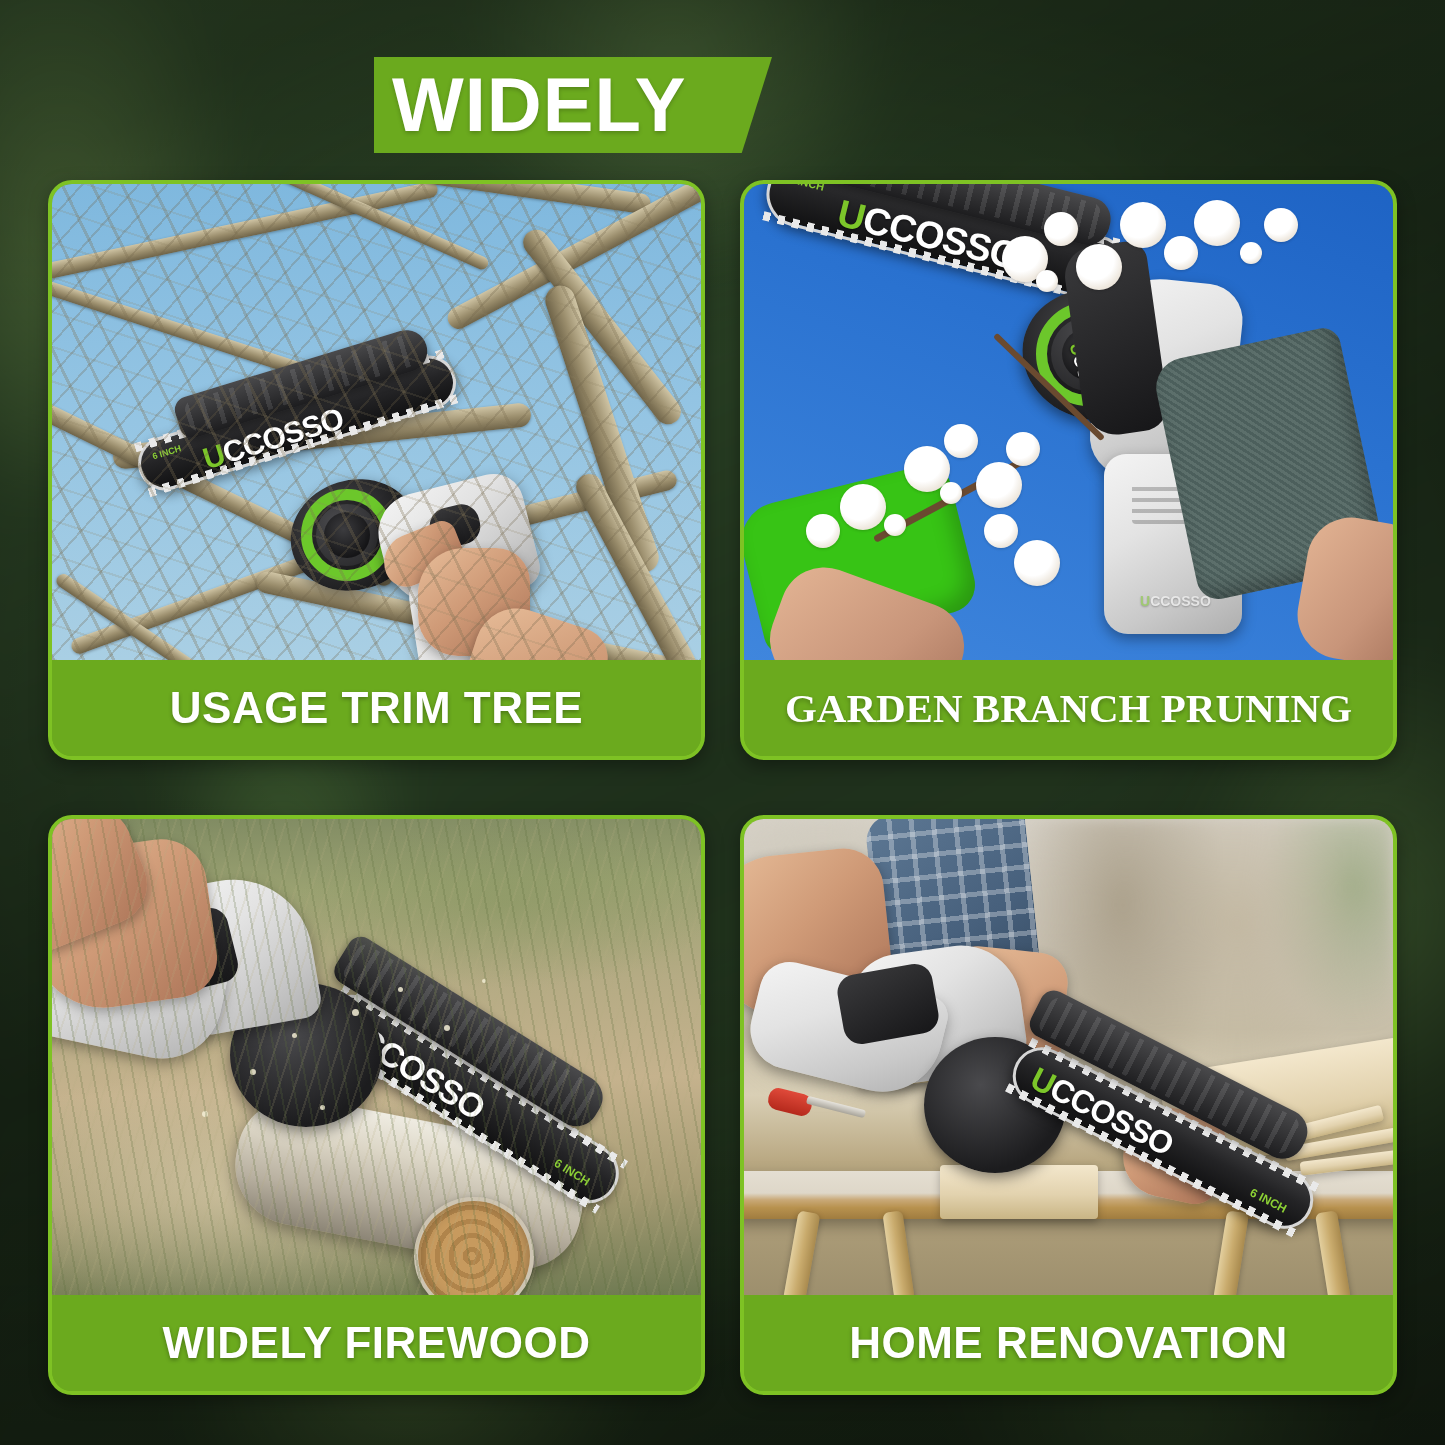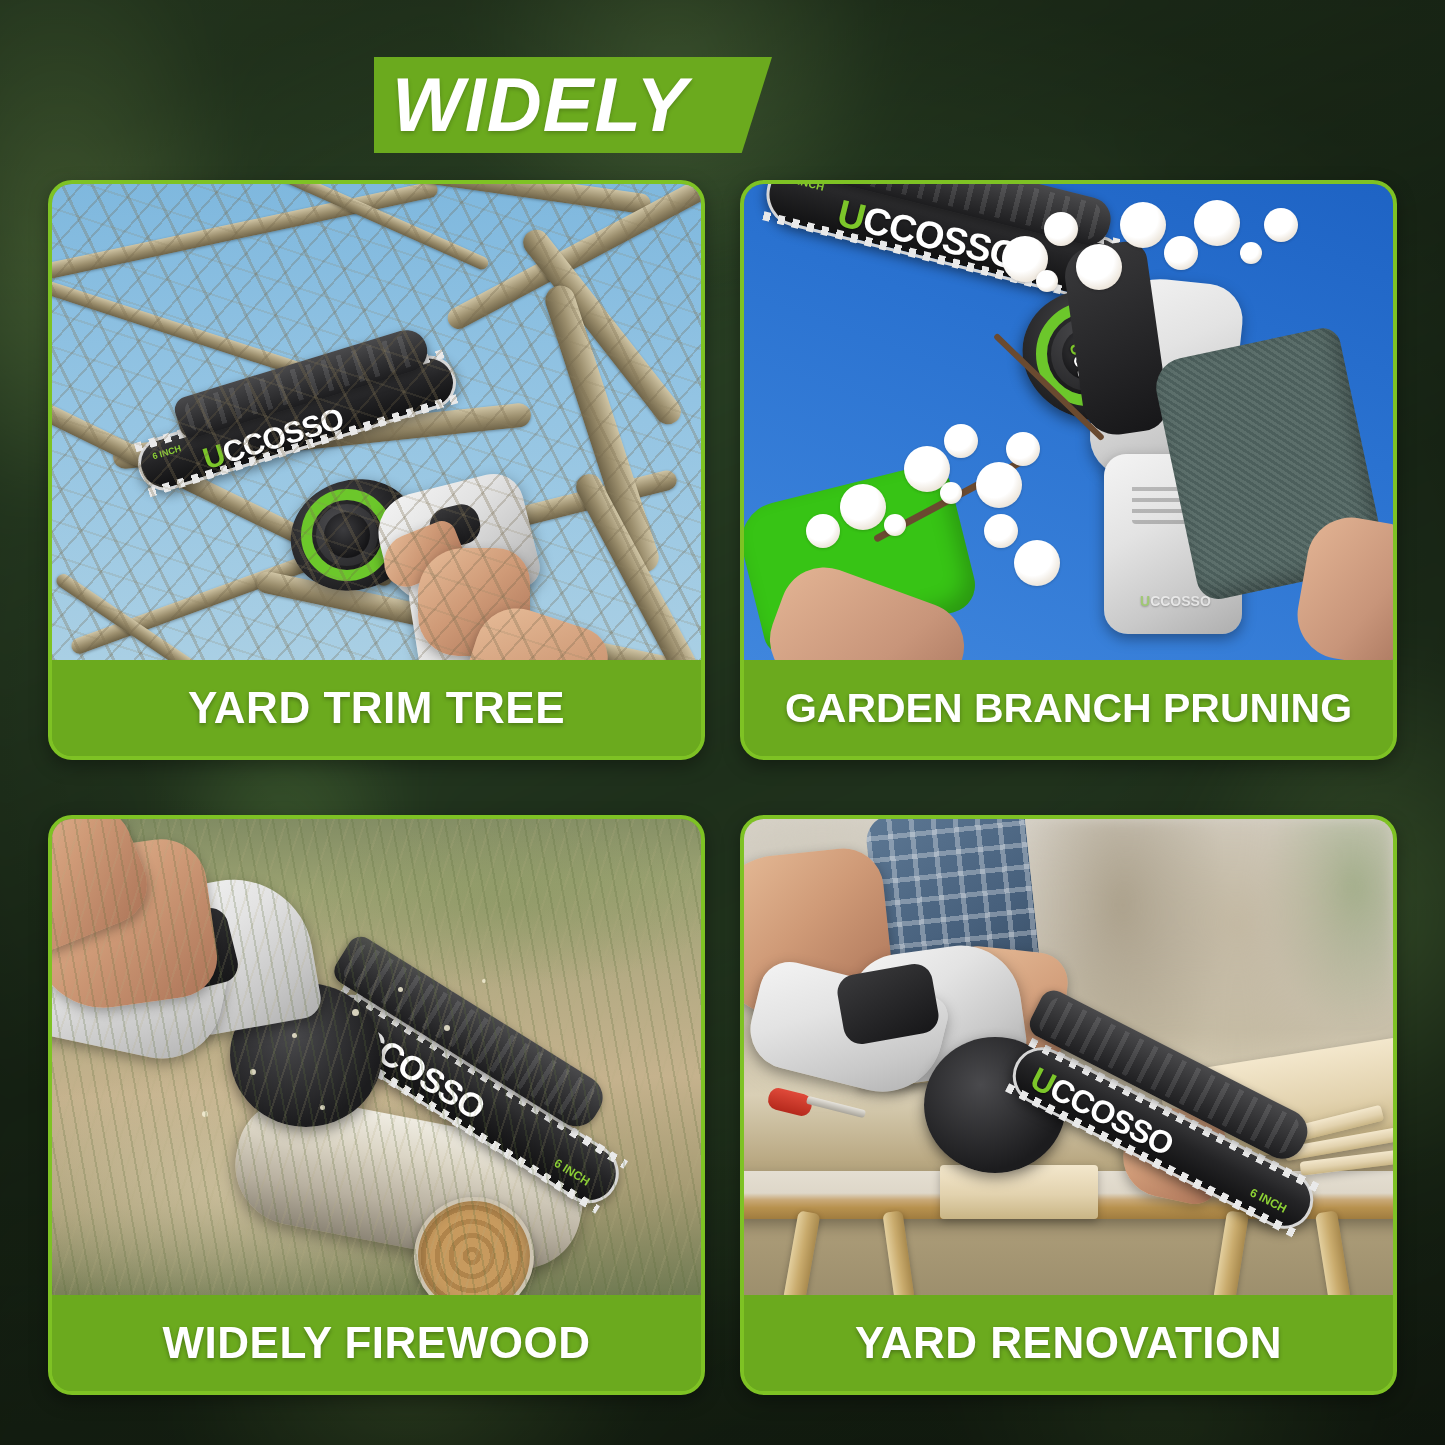--- a/index.html
+++ b/index.html
@@ -39,21 +39,21 @@
     inset: 0;
     background:
       radial-gradient(ellipse 900px 700px at 50% 45%, rgba(0,0,0,0) 40%, rgba(0,0,0,.34) 100%),
       linear-gradient(180deg, rgba(0,0,0,.12) 0%, rgba(0,0,0,0) 22%, rgba(0,0,0,0) 78%, rgba(0,0,0,.22) 100%);
   }
 
   
   .title-wrap {
     position: absolute;
     left: 0; top: 44px;
-    width: 1445px; height: 116px; font-style: italic;
+    width: 1445px; height: 116px;
   }
   .title-slab {
     position: absolute;
     left: 374px; top: 13px;
     width: 398px; height: 96px;
     background: #6BAA1E;
     clip-path: polygon(0 0, 100% 0, 92.4% 100%, 0 100%);
     box-shadow: 0 3px 10px rgba(0,0,0,.28);
   }
   .title-text {
@@ -113,21 +113,21 @@
     display: flex;
     align-items: center;
     justify-content: center;
     color: #fff;
     font-size: 44px;
     font-weight: 700;
     letter-spacing: .5px;
     text-shadow: 0 2px 4px rgba(0,0,0,.30);
     white-space: nowrap;
   }
-  .caption.tight { font-size: 41px; letter-spacing: 0; }
+  .caption.tight { font-size: 41px; letter-spacing: 0; font-family: Liberation Serif, serif; }
 
   
   .p1 { background: linear-gradient(180deg, #7fb8de 0%, #93c4e3 45%, #a9cfe4 100%); }
   .p1 .branch {
     position: absolute;
     background: linear-gradient(180deg, #cfc4a4, #9a8d6c 55%, #6e6348);
     border-radius: 40px;
     box-shadow: 0 1px 3px rgba(0,0,0,.3);
   }
   .p1::after {
@@ -386,21 +386,21 @@
 
         <div class="body-white" style="left:330px;top:300px;width:150px;height:118px;border-radius:40px 30px 20px 60px;transform:rotate(-14deg);"></div>
         <div class="grip-black" style="left:378px;top:322px;width:50px;height:40px;transform:rotate(-14deg);"></div>
         <div class="body-white" style="left:368px;top:378px;width:112px;height:202px;border-radius:30px 26px 14px 40px;transform:rotate(-9deg);"></div>
         <div class="vents" style="left:408px;top:478px;width:46px;height:46px;transform:rotate(-9deg);"></div>
 
         <div class="hand" style="left:330px;top:346px;width:80px;height:50px;border-radius:40px 20px 20px 30px;transform:rotate(-22deg);"></div>
         <div class="hand" style="left:366px;top:364px;width:112px;height:108px;border-radius:46px 34px 26px 40px;"></div>
         <div class="hand" style="left:410px;top:430px;width:132px;height:160px;border-radius:42px 30px 0 0;transform:rotate(18deg);"></div>
       </div>
-      <div class="caption">YARD TRIM TREE</div>
+      <div class="caption">USAGE TRIM TREE</div>
     </div>
 
     <div class="card">
       <div class="photo p2">
 
         <div class="bar" style="left:18px;top:14px;width:370px;height:66px;transform:rotate(14deg);">
           <div class="bar-teeth top"></div>
           <div class="bar-teeth bot"></div>
           <span class="inch" style="left:16px;top:12px;font-size:11px;">6 INCH</span>
           <span class="brand" style="position:absolute;left:72px;top:19px;font-size:38px;letter-spacing:-1px;"><span class="u">U</span><span>CCOSSO</span></span>
@@ -514,17 +514,17 @@
         <div class="motor" style="left:180px;top:218px;width:142px;height:136px;"></div>
 
         <div class="bar" style="left:254px;top:290px;width:330px;height:58px;transform:rotate(27deg);">
           <div class="bar-teeth top"></div>
           <div class="bar-teeth bot"></div>
           <span class="brand" style="position:absolute;left:18px;top:14px;font-size:32px;letter-spacing:-1px;"><span class="u">U</span><span>CCOSSO</span></span>
           <span class="inch" style="right:20px;bottom:12px;font-size:12px;">6 INCH</span>
         </div>
         <div class="guard" style="left:276px;top:232px;width:300px;height:50px;transform:rotate(27deg);"></div>
       </div>
-      <div class="caption">YARD RENOVATION</div>
+      <div class="caption">HOME RENOVATION</div>
     </div>
 
   </div>
 </div>
 
 </body></html>

